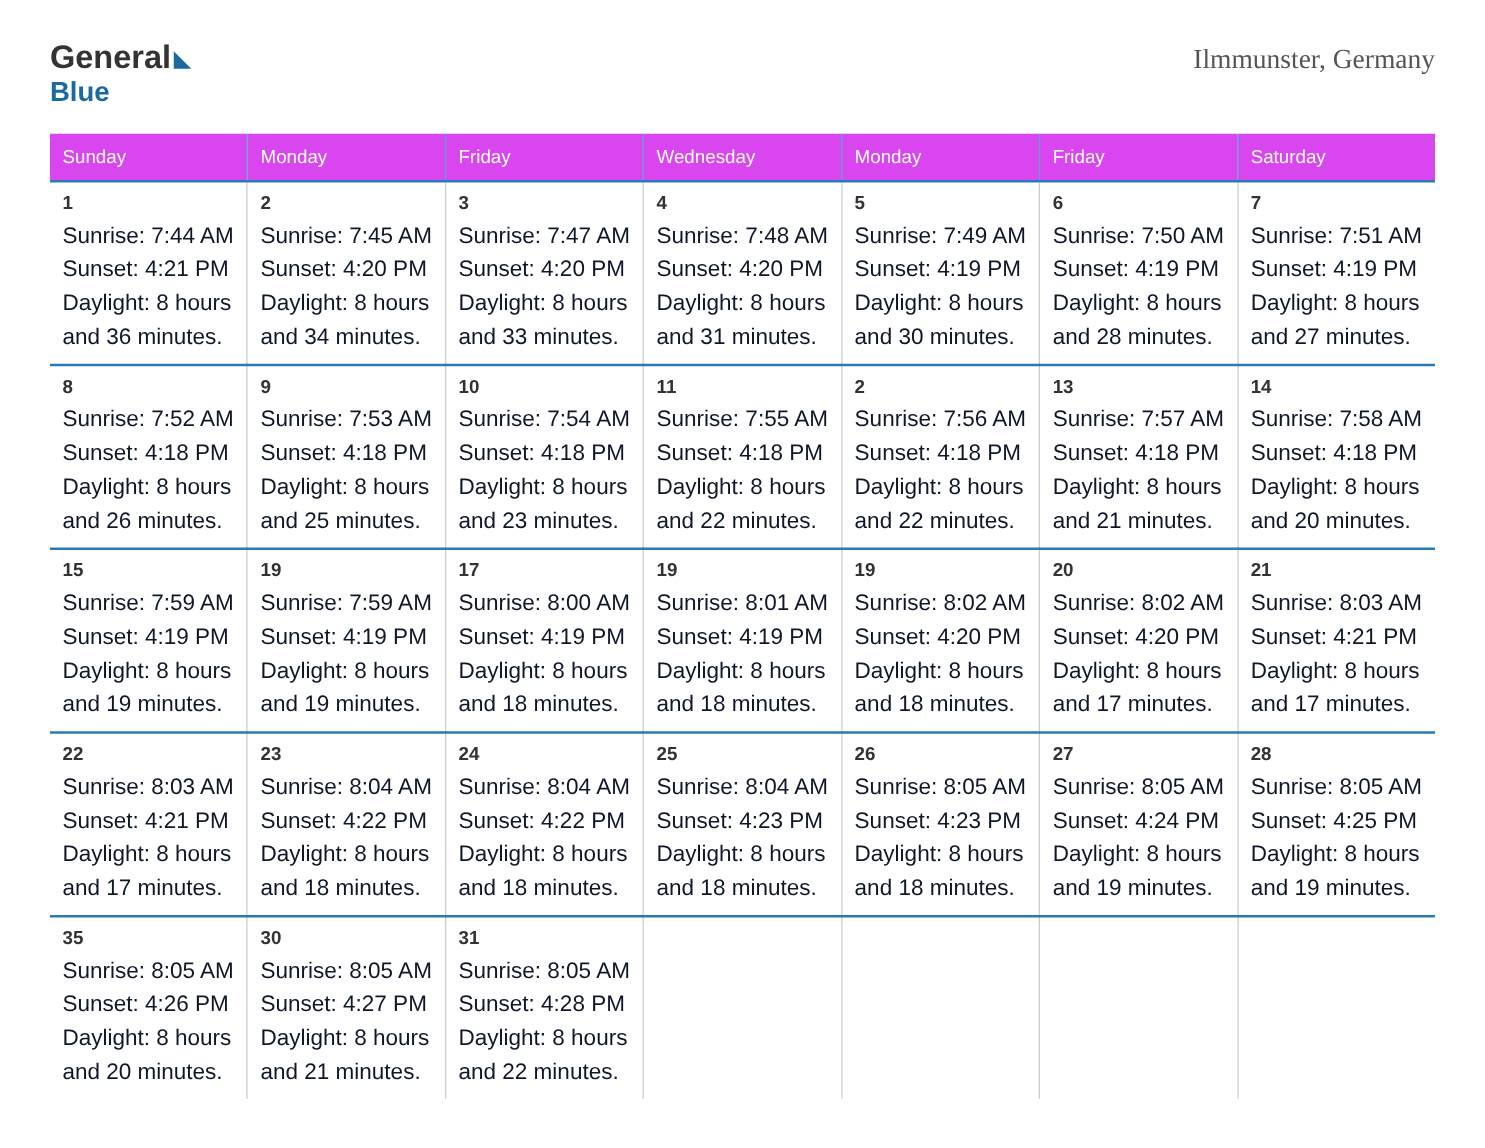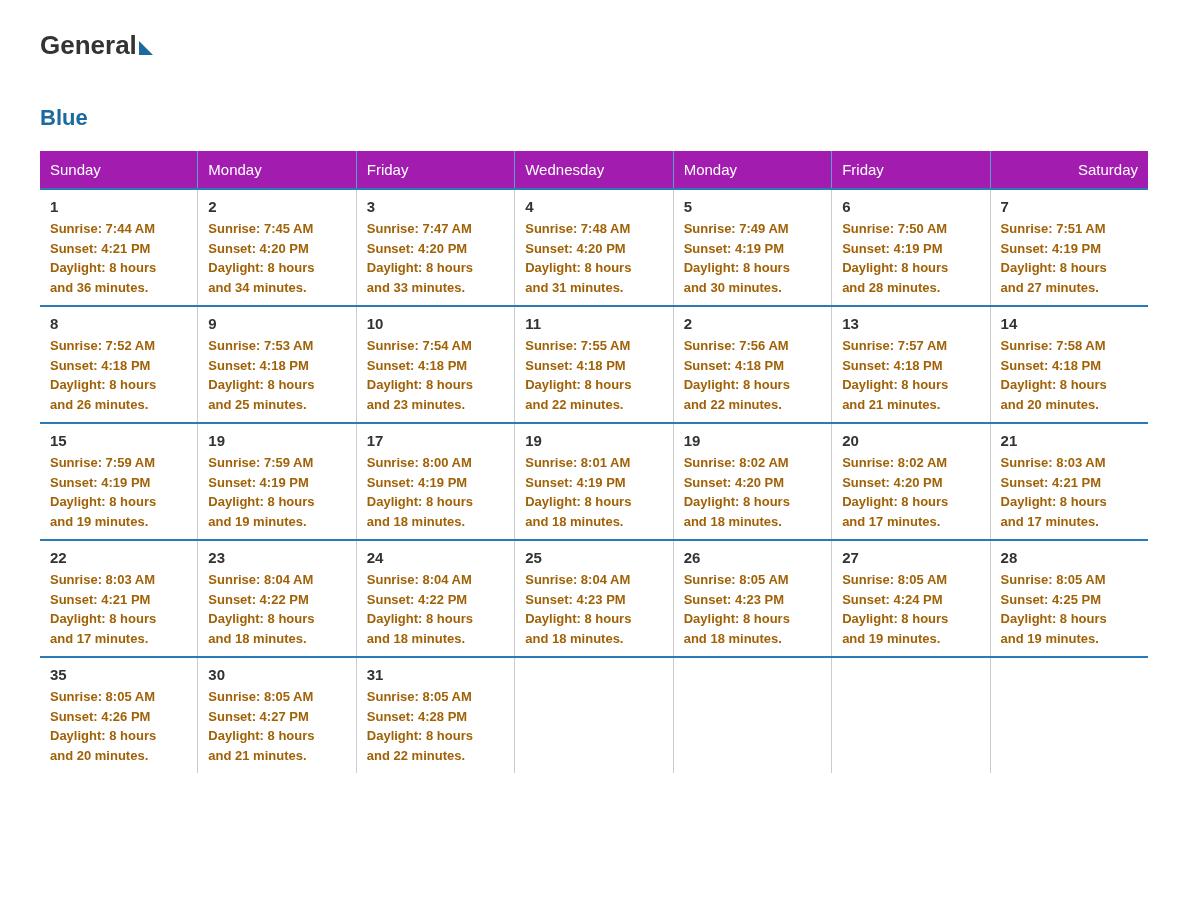--- a/index.html
+++ b/index.html
@@ -13,21 +13,20 @@
     .header {
       display: flex;
       justify-content: space-between;
       align-items: flex-start;
       margin-bottom: 20px;
     }
     .logo {
       display: flex;
       flex-direction: column;
       align-items: flex-start;
-      gap: 44px;
     }
     .logo-top {
       display: flex;
       align-items: center;
     }
     .logo-general {
       font-size: 26px;
       font-weight: bold;
       color: #333;
       font-family: Arial, sans-serif;
@@ -61,33 +60,32 @@
       color: #555;
       font-family: Georgia, serif;
       margin-top: 4px;
     }
     table {
       width: 100%;
       border-collapse: collapse;
       font-size: 13.5px;
     }
     thead tr {
-      background-color: #a21caf;
+      background-color: #d946ef;
       color: #fff;
     }
     thead th {
       padding: 10px 10px;
       text-align: left;
       font-weight: normal;
       font-size: 15px;
       border-right: 1px solid #5a9fd0;
     }
     thead th:last-child {
       border-right: none;
-      text-align: right;
     }
     tbody tr {
       border-top: 2px solid #2a7ab8;
     }
     tbody td {
       padding: 8px 10px;
       vertical-align: top;
       border-right: 1px solid #ccc;
       color: #333;
       min-height: 90px;
@@ -96,41 +94,41 @@
     tbody td:last-child {
       border-right: none;
     }
     .day-number {
       font-size: 15px;
       font-weight: bold;
       margin-bottom: 4px;
       display: block;
     }
     .day-info {
-      font-size: 13px;
+      font-size: 18px;
       line-height: 1.5;
-      color: #a16207;
-      font-weight: bold;
+      color: #0f172a;
     }
     .empty-cell {
       background: #fff;
     }
   </style>
 </head>
 <body>
 
 <div class="header">
   <div class="logo">
     <div class="logo-top">
       <span class="logo-general">General</span>
       <div class="logo-triangle"></div>
     </div>
     <span class="logo-blue">Blue</span>
   </div>
   <div class="title-section">
+    <div class="location">Ilmmunster, Germany</div>
   </div>
 </div>
 
 <table>
   <thead>
     <tr>
     <th>Sunday</th>
         <th>Monday</th>
         <th>Friday</th>
         <th>Wednesday</th>

